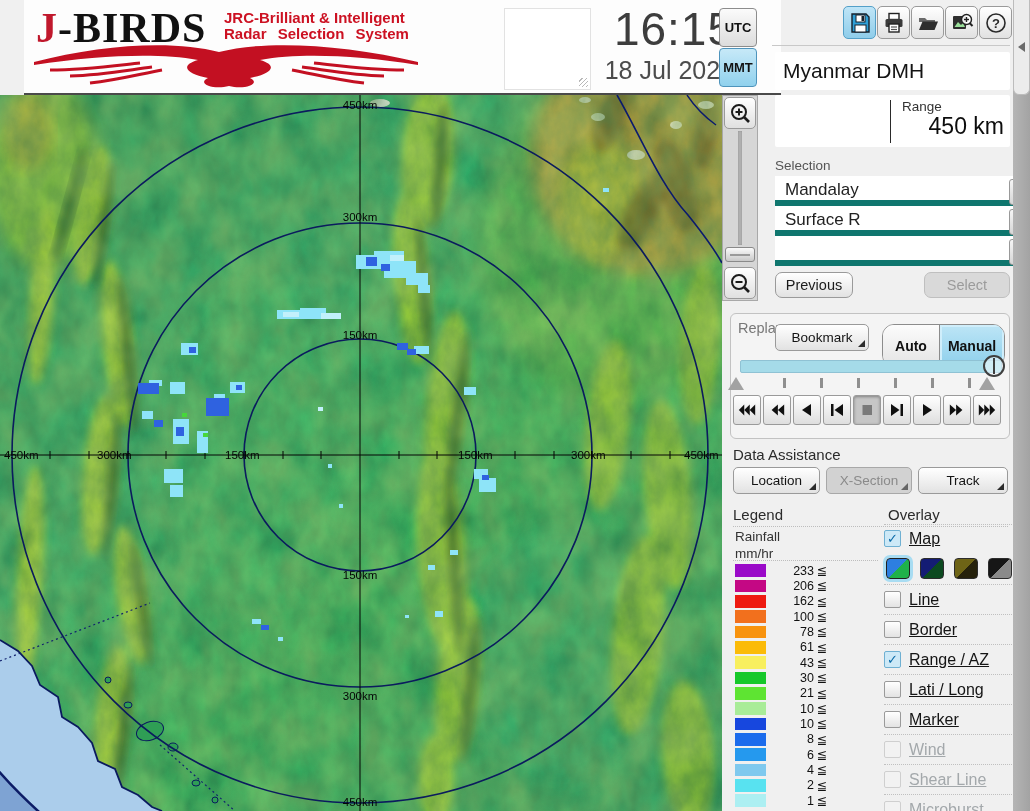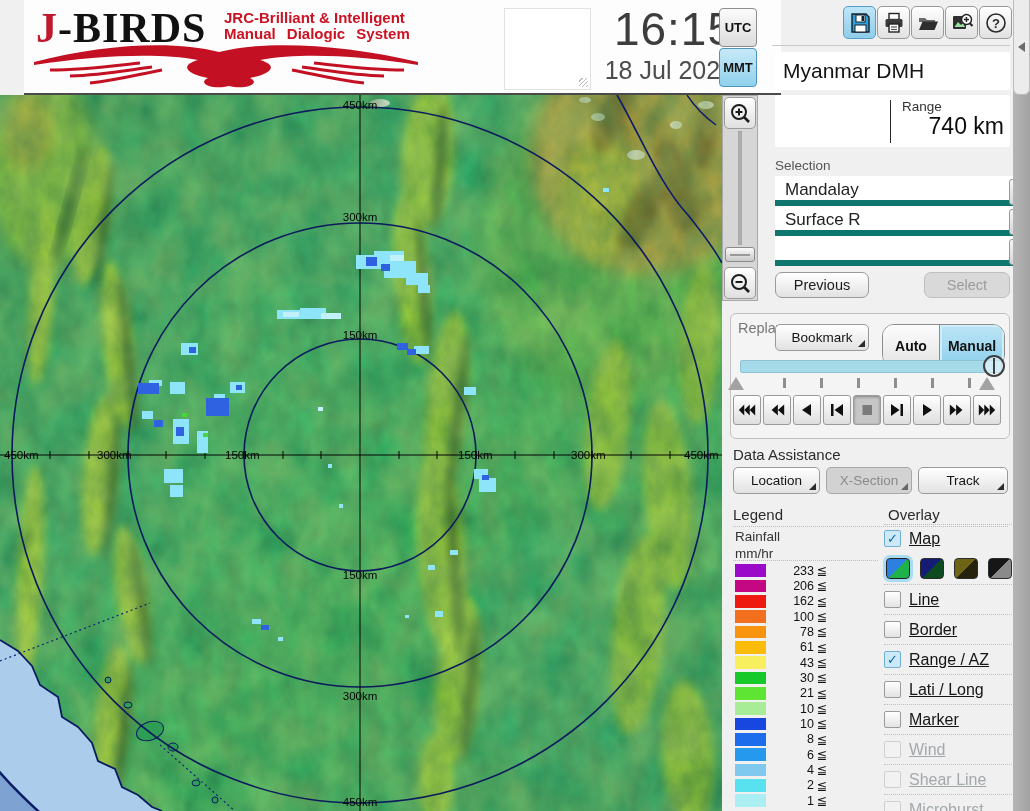--- a/index.html
+++ b/index.html
@@ -109,21 +109,21 @@
   .ctab .tri{position:absolute;left:4px;top:42px;width:0;height:0;
         border-top:5px solid transparent;border-bottom:5px solid transparent;border-right:7px solid #6b6b6b;}
 </style>
 </head>
 <body>
 
 <div class="abs header">
   <div class="abs logo-title"><span class="red">J</span><span>-BIRDS</span></div>
   <div class="abs tagline">
     <div>JRC-Brilliant &amp; Intelligent</div>
-    <div class="l2">Manual Dialogic System</div>
+    <div class="l2">Radar Selection System</div>
   </div>
   <svg class="abs" style="left:8px;top:42px" width="390" height="50" viewBox="0 0 390 50">
     <path fill="#c31022" d="M2,20 C70,2 142,-2 187,10 C232,-2 312,2 386,20 L386,23 C322,13 268,11 228,18 C248,24 238,32 218,36 C230,42 212,48 197,44 C182,48 164,42 176,36 C156,32 146,24 166,18 C126,11 70,13 2,23 Z"></path>
     <path stroke="#c31022" stroke-width="3" fill="none" d="M18,28 C50,28 80,24 108,21 M38,34 C70,33 96,28 120,25 M58,41 C86,38 108,32 130,28"></path>
     <path stroke="#c31022" stroke-width="3" fill="none" d="M372,28 C340,28 310,24 282,21 M352,34 C320,33 294,28 270,25 M332,41 C304,38 282,32 260,28"></path>
   </svg>
   <div class="abs notebox">
       <div class="grip"></div>
     </div>
   <div class="abs clock-time">16:15</div>
@@ -172,42 +172,42 @@
   </svg>
 </div>
 <div class="abs toolsep"></div>
 
 <div class="abs card station-card">
   <span>Myanmar DMH</span>
 </div>
 <div class="abs card range-card"></div>
 <div class="abs range-div"></div>
 <div class="abs range-label">Range</div>
-<div class="abs range-value">740 km</div>
+<div class="abs range-value">450 km</div>
 
 <div class="abs sec-label" style="left:775px;top:158px">Selection</div>
 <div class="abs dd-row" style="top:176px">
   <span>Mandalay</span>
   <div class="combo">
       <div class="tri-down"></div>
     </div>
 </div>
 <div class="abs dd-row" style="top:206px">
   <span>Surface R</span>
   <div class="combo">
       <div class="tri-down"></div>
     </div>
 </div>
 <div class="abs dd-row" style="top:236px">
   <span></span>
   <div class="combo">
       <div class="tri-down"></div>
     </div>
 </div>
-<div class="abs pbtn" style="left:775px;top:272px;width:94px">Previous</div>
+<div class="abs pbtn" style="left:775px;top:272px;width:78px">Previous</div>
 <div class="abs pbtn dis" style="left:924px;top:272px;width:86px">Select</div>
 
 <div class="abs replaybox"></div>
 <div class="abs replay-label">Replay</div>
 <div class="cornerbtn" style="left:775px;top:324px;width:94px;height:27px">
     <span>Bookmark</span>
   </div>
 <div class="seg" style="left:882px;top:324px">
   <div class="auto">Auto</div>
   <div class="manual">Manual</div>

